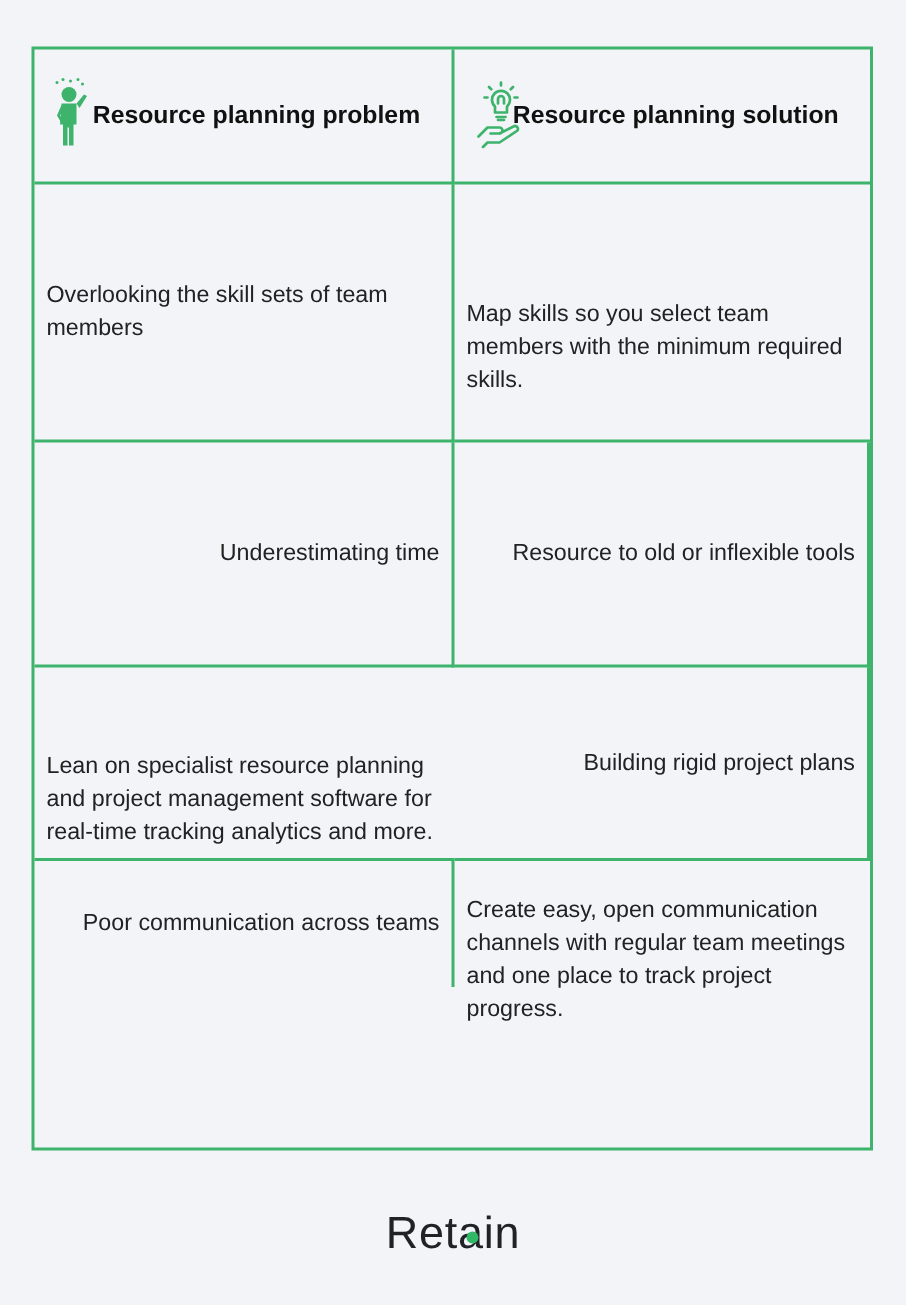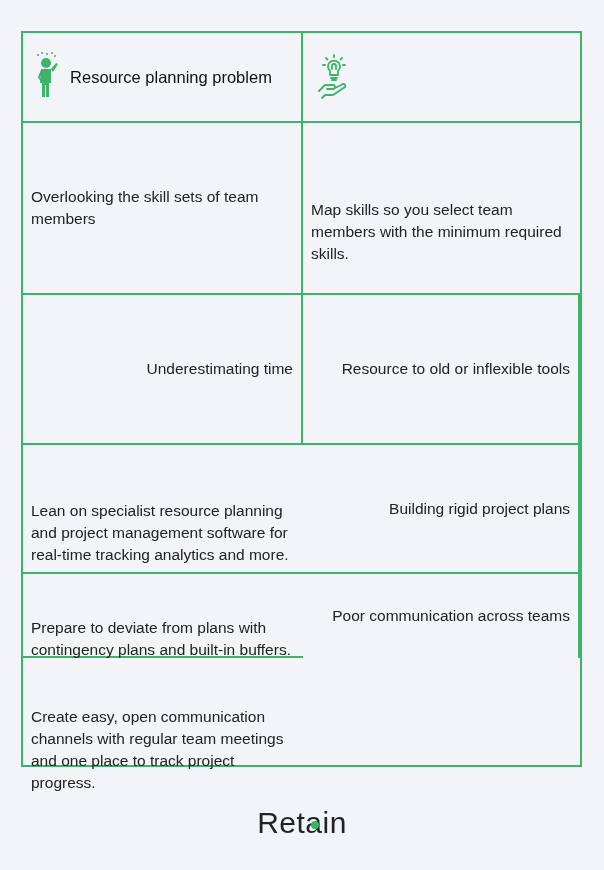--- a/index.html
+++ b/index.html
@@ -29,21 +29,21 @@
       display: flex;
       align-items: center;
       padding: 0 8px;
       font-size: 15.5px;
       line-height: 22px;
       justify-content: flex-end;
     }
     .cell.col2 { border-right: none; }
     .cell.last { border-bottom: none; }
     .head {
-      font-weight: normal;
+      font-weight: bold;
       font-size: 16.5px;
       line-height: 24px;
       color: #111;
       justify-content: center;
       text-align: center;
       position: relative;
     }
     .head .icon { position: absolute; left: 12px; top: 18px; }
     .head.col2 .icon { left: 12px; top: 18px; }
     .head .title { padding-left: 18px; }
@@ -87,20 +87,21 @@
       <svg width="40" height="48" viewBox="0 0 40 48">
         <g fill="none" stroke="#3db36b" stroke-width="1.8" stroke-linecap="round" stroke-linejoin="round">
           <path d="M15 20 a6 6 0 1 1 8 0 v4 h-8 z"></path>
           <path d="M16 27 h6 M17 29 h4"></path>
           <path d="M17 18 v-3 a2 2 0 0 1 4 0 v3"></path>
           <path d="M19 4 v2 M11 7 l1.5 1.5 M27 7 l-1.5 1.5 M8 14 h2 M28 14 h2"></path>
           <path d="M4 40 l6 -6 h8 a2 2 0 0 1 0 4 h-6 M18 38 l10 -5 a2 2 0 0 1 2 3 l-12 8 h-8 l-3 3"></path>
         </g>
       </svg>
     </span>
+    <span class="title">Resource planning solution</span>
   </div>
 
   <div class="cell">
       <span>Overlooking the skill sets of team members</span>
     </div>
   <div class="cell col2 sol">
     <p>Map skills so you select team members with the minimum required skills.</p>
   </div>
 
   <div class="cell">
@@ -110,23 +111,20 @@
   <div class="cell">
       <span>Resource to old or inflexible tools</span>
     </div>
   <div class="cell col2 sol">
     <p>Lean on specialist resource planning and project management software for real-time tracking analytics and more.</p>
   </div>
 
   <div class="cell">
       <span>Building rigid project plans</span>
     </div>
-  <div class="cell col2 sol">
-    <p>Prepare to deviate from plans with contingency plans and built-in buffers.</p>
-  </div>
 
   <div class="cell last">
       <span>Poor communication across teams</span>
     </div>
   <div class="cell col2 sol last">
     <p>Create easy, open communication channels with regular team meetings and one place to track project progress.</p>
   </div>
 </div>
 
 <div class="logo">

